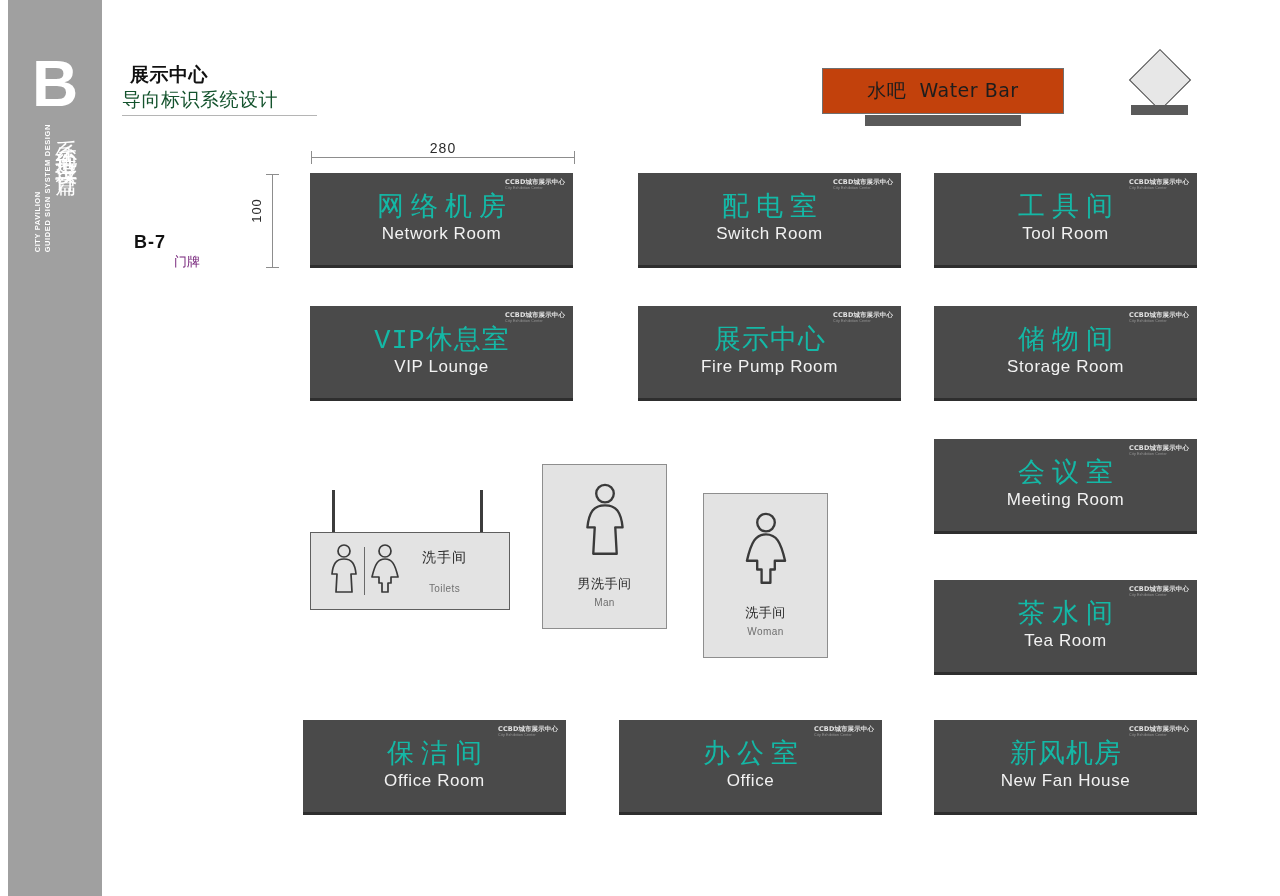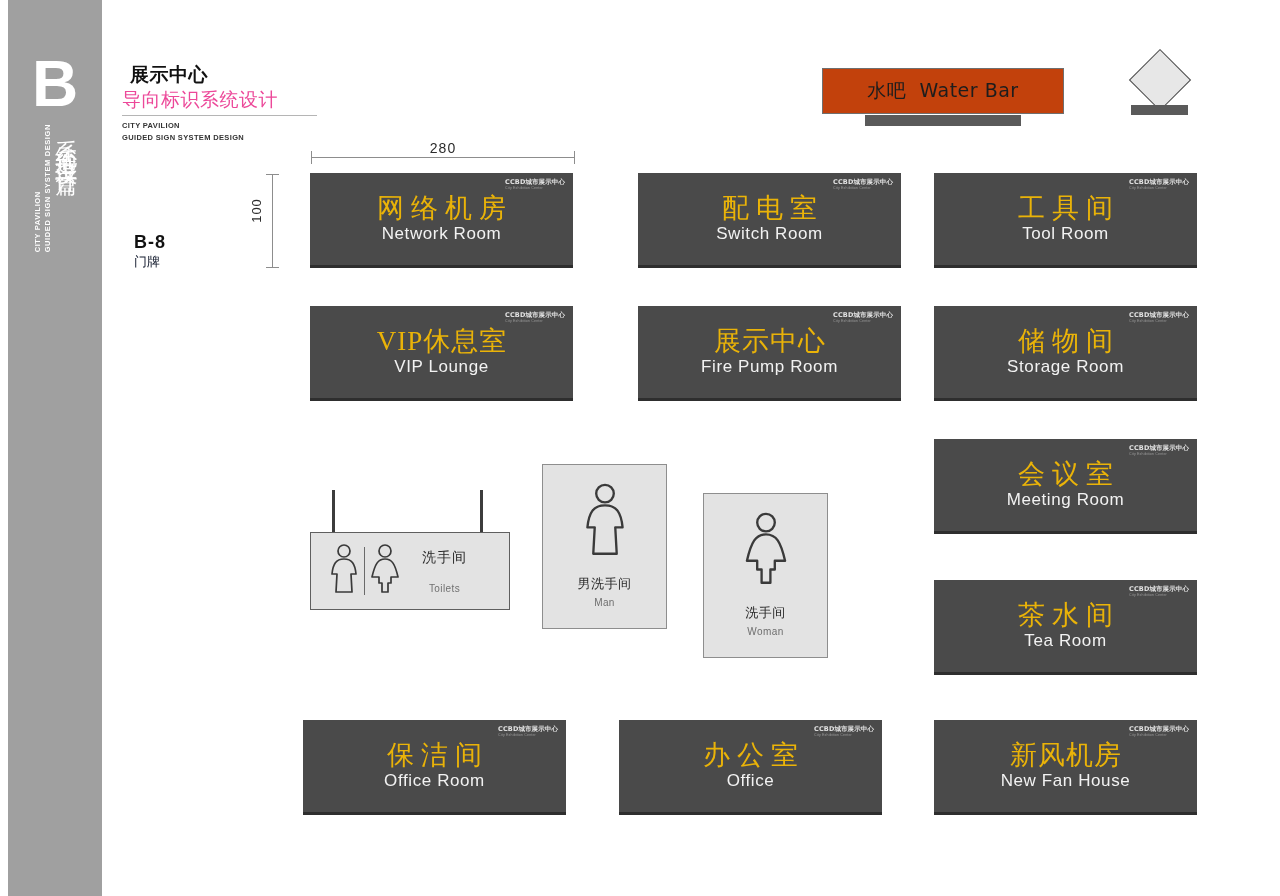--- a/index.html
+++ b/index.html
@@ -78,21 +78,21 @@
     font-weight: 700;
     line-height: 1.3;
     color: #111;
     font-family: "DejaVu Sans", sans-serif;
     letter-spacing: 0.5px;
     margin-left: 8px;
   }
   #header-subtitle-cn {
     font-size: 19px;
     line-height: 1.35;
-    color: #ec4899;
+    color: #14532d;
     font-family: "DejaVu Sans", sans-serif;
     letter-spacing: 0.5px;
   }
   #header-rule {
     margin-top: 3px;
     width: 195px;
     height: 1px;
     background: #b5b5b5;
   }
   #header-en {
@@ -111,23 +111,24 @@
   #section-code {
     font-size: 18px;
     font-weight: 700;
     letter-spacing: 1px;
     color: #111;
     line-height: 1.25;
     font-family: "Liberation Sans", sans-serif;
   }
   #section-code-cn {
     font-size: 13px;
-    color: #0f172a;
+    color: #701a75;
     line-height: 1.3;
     font-family: "DejaVu Sans", sans-serif;
+    margin-left: 40px;
   }
 
   
   #dim-width {
     position: absolute;
     left: 311px;
     top: 157px;
     width: 264px;
     height: 1px;
     background: #8d8d8d;
@@ -236,22 +237,22 @@
     position: absolute;
     background: #4a4a4a;
     box-sizing: border-box;
     border-bottom: 3px solid #2e2e2e;
     display: flex;
     flex-direction: column;
     align-items: center;
     justify-content: center;
   }
   .plate-cn {
-    color: #eab308;
-    font-family: Liberation Serif, serif;
+    color: #14b8a6;
+    font-family: Liberation Mono, monospace;
     font-size: 27px;
     line-height: 1.05;
     letter-spacing: 7px;
     text-indent: 7px;
     white-space: nowrap;
   }
   .plate-cn.tight { letter-spacing: 1px; text-indent: 1px; }
   .plate-en {
     color: #f2f2f2;
     font-family: "Liberation Sans", sans-serif;
@@ -371,26 +372,24 @@
     <div id="band-cn-vertical">系统造型设计篇</div>
     <div id="band-en-vertical">CITY PAVILION
 GUIDED SIGN SYSTEM DESIGN</div>
   </div>
 </div>
 
 <div id="header">
   <div id="header-title-cn">展示中心</div>
   <div id="header-subtitle-cn">导向标识系统设计</div>
   <div id="header-rule"></div>
-  <div id="header-en">CITY PAVILION
-GUIDED SIGN SYSTEM DESIGN</div>
 </div>
 
 <div id="section-code-block">
-  <div id="section-code">B-8</div>
+  <div id="section-code">B-7</div>
   <div id="section-code-cn">门牌</div>
 </div>
 
 <div id="dim-width"></div>
 <div id="dim-width-label">280</div>
 <div id="dim-height"></div>
 <div id="dim-height-label">100</div>
 
 <div id="waterbar-group">
   <div id="waterbar-panel">

